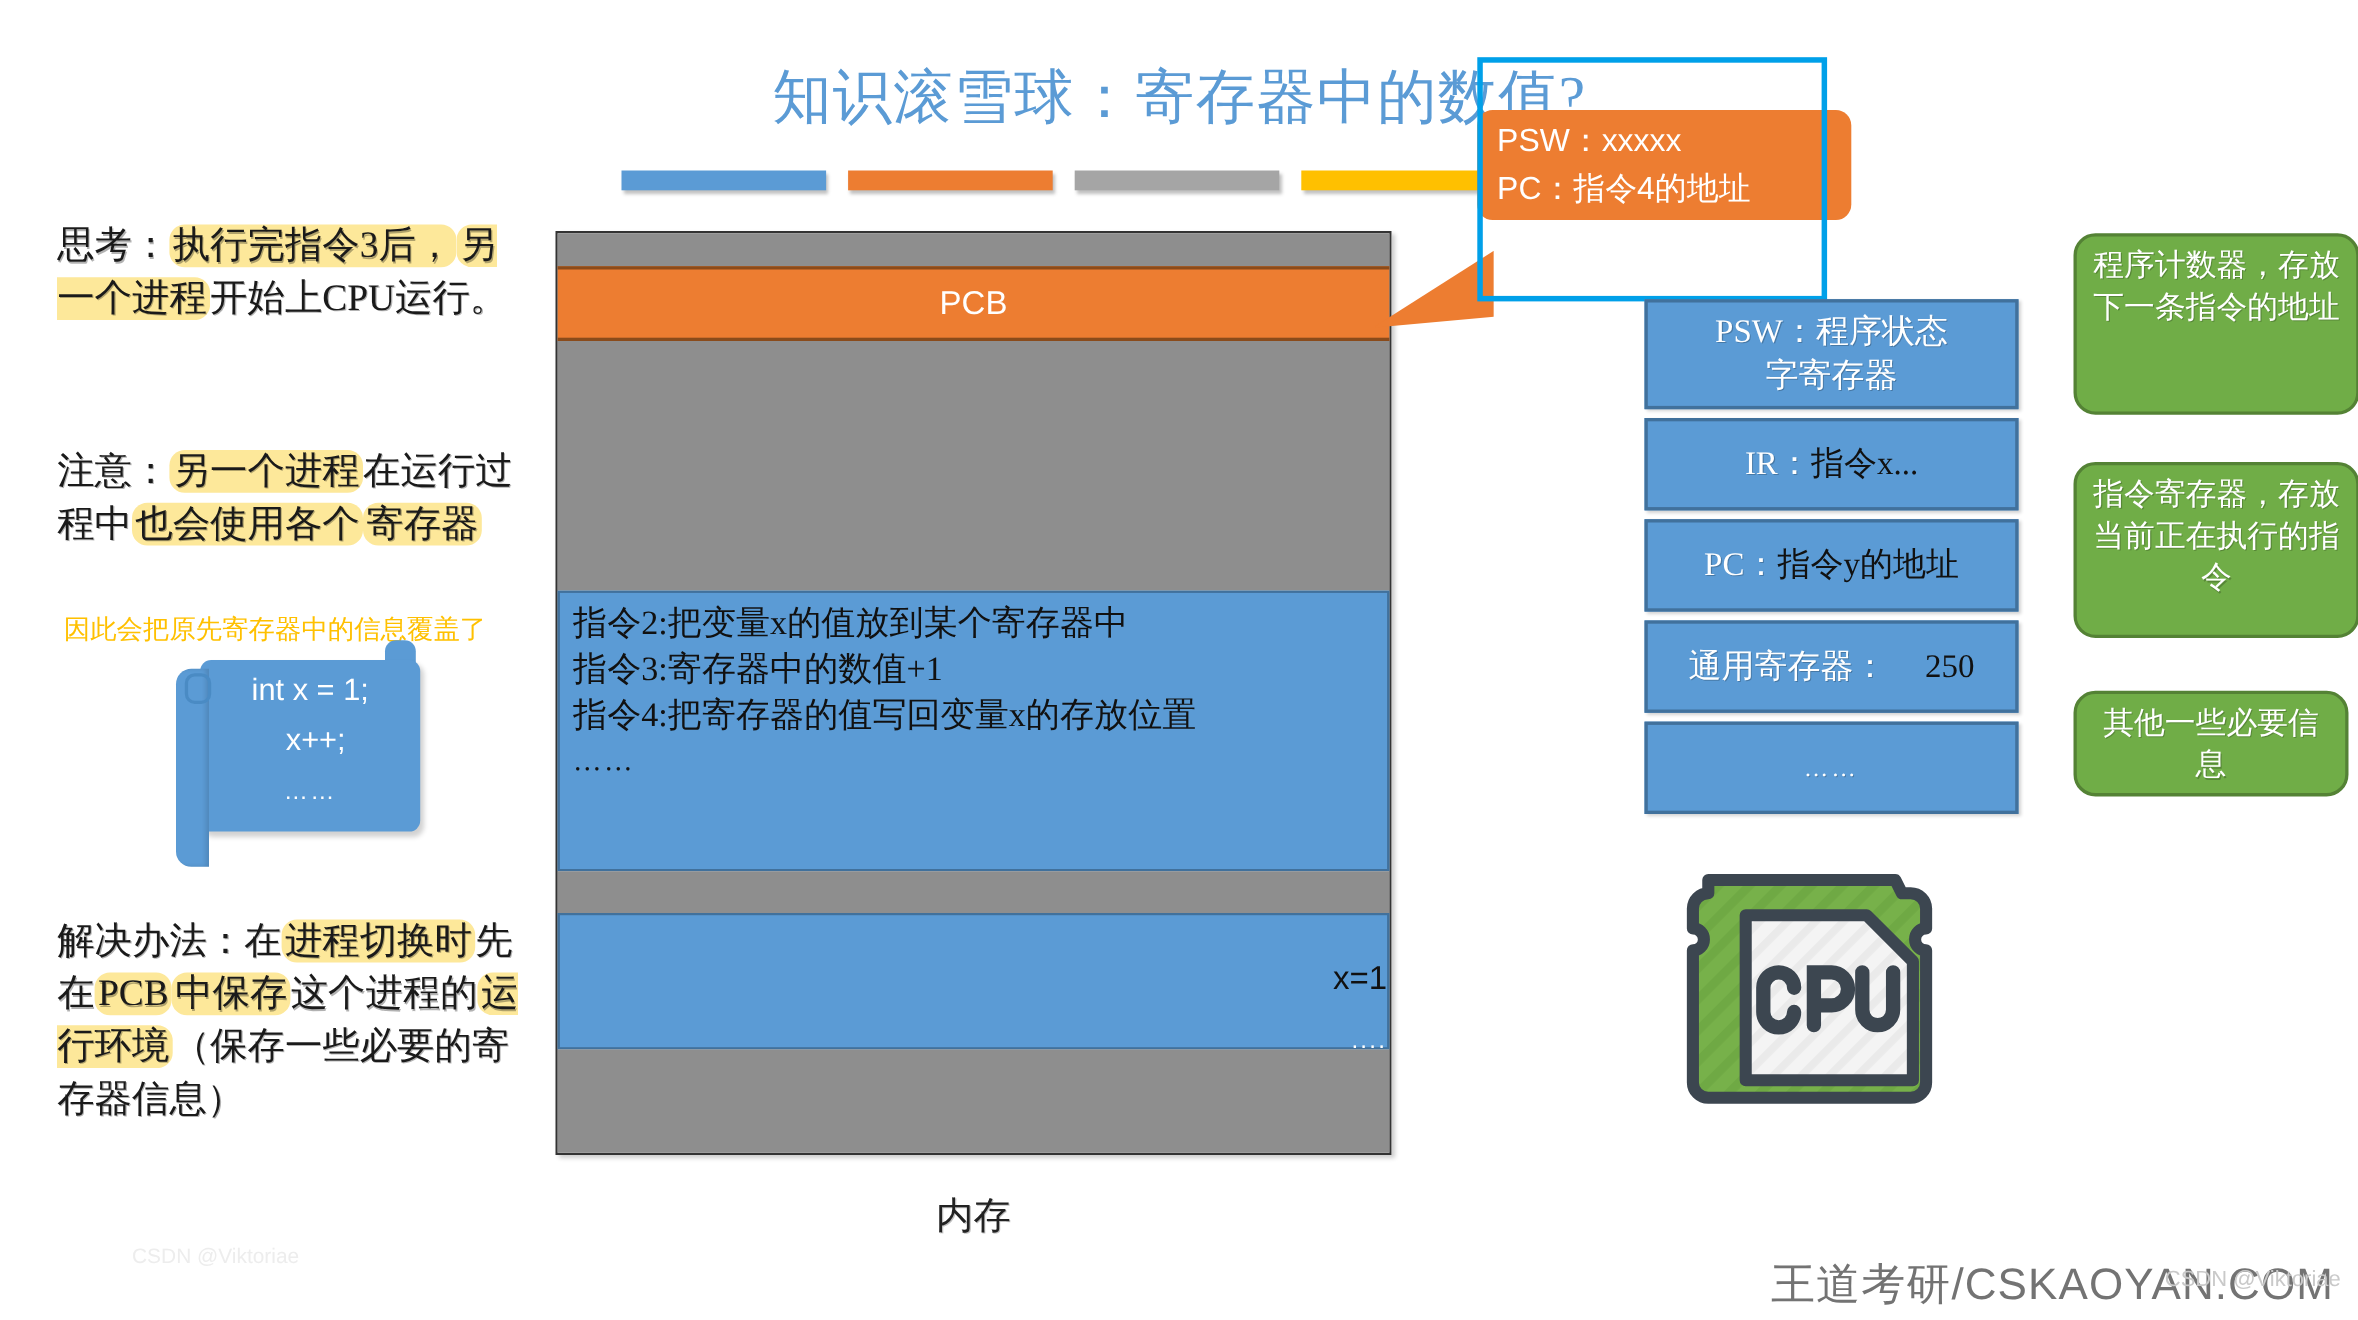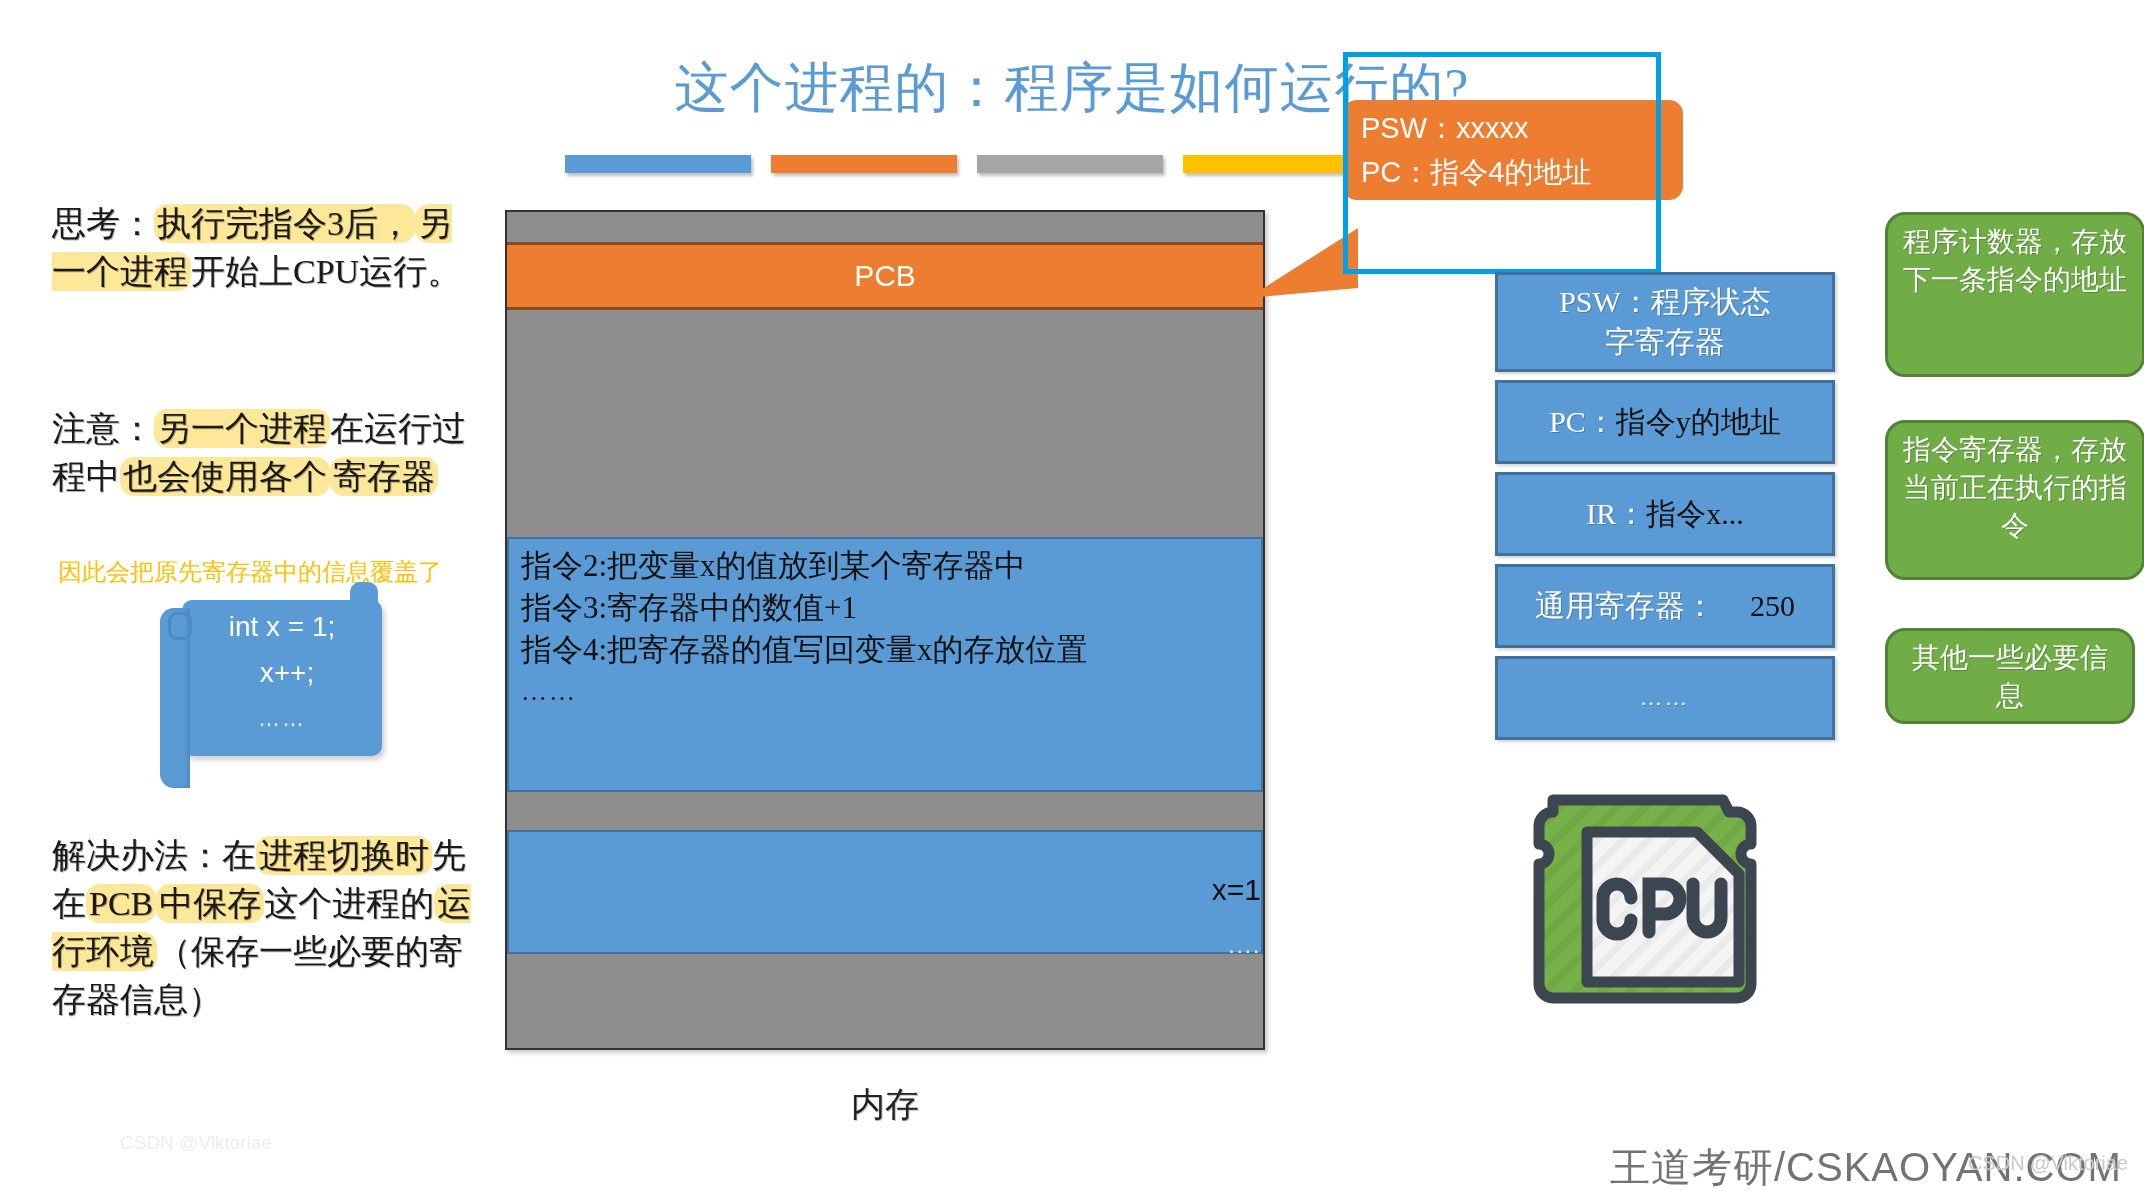--- a/index.html
+++ b/index.html
@@ -220,21 +220,21 @@
   #watermark2 {
     left: 120px; top: 1132px;
     font-size: 19px;
     color: #ededed;
     white-space: nowrap;
   }
 </style>
 </head>
 <body>
 
-<div class="abs" id="title">这个进程的：程序是如何运行的?</div>
+<div class="abs" id="title">知识滚雪球：寄存器中的数值?</div>
 
 <div class="abs" id="title-rule">
   <div class="seg" style="background:#5b9bd5"></div>
   <div class="seg" style="background:#ed7d31"></div>
   <div class="seg" style="background:#a5a5a5"></div>
   <div class="seg" style="background:#ffc000"></div>
   <div class="seg" style="background:#4472c4"></div>
 </div>
 
 <div class="abs ltext" id="para-think">
@@ -292,27 +292,27 @@
 </div>
 <div class="abs" id="blue-frame"></div>
 
 <div class="abs" id="registers">
   <div class="reg-box" id="reg-psw">
     <div>
       <div>PSW：程序状态</div>
       <div>字寄存器</div>
     </div>
   </div>
+  <div class="reg-box" id="reg-ir">
+    <span>IR：</span>
+      <span class="dark">指令x...</span>
+  </div>
   <div class="reg-box" id="reg-pc">
     <span>PC：</span>
       <span class="dark">指令y的地址</span>
-  </div>
-  <div class="reg-box" id="reg-ir">
-    <span>IR：</span>
-      <span class="dark">指令x...</span>
   </div>
   <div class="reg-box" id="reg-gp">
     <span>通用寄存器：</span>
       <span class="dark">250</span>
   </div>
   <div class="reg-box" id="reg-etc">
     <span>……</span>
   </div>
 </div>
 

